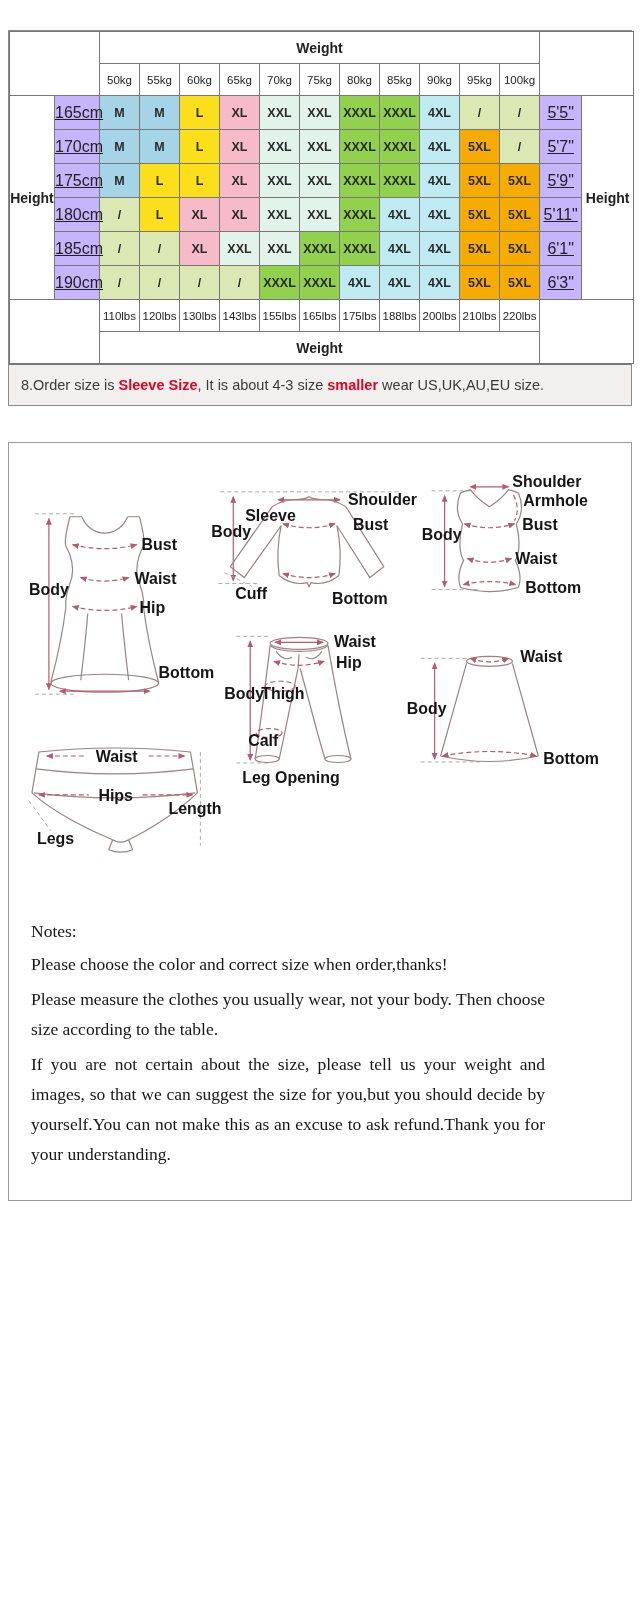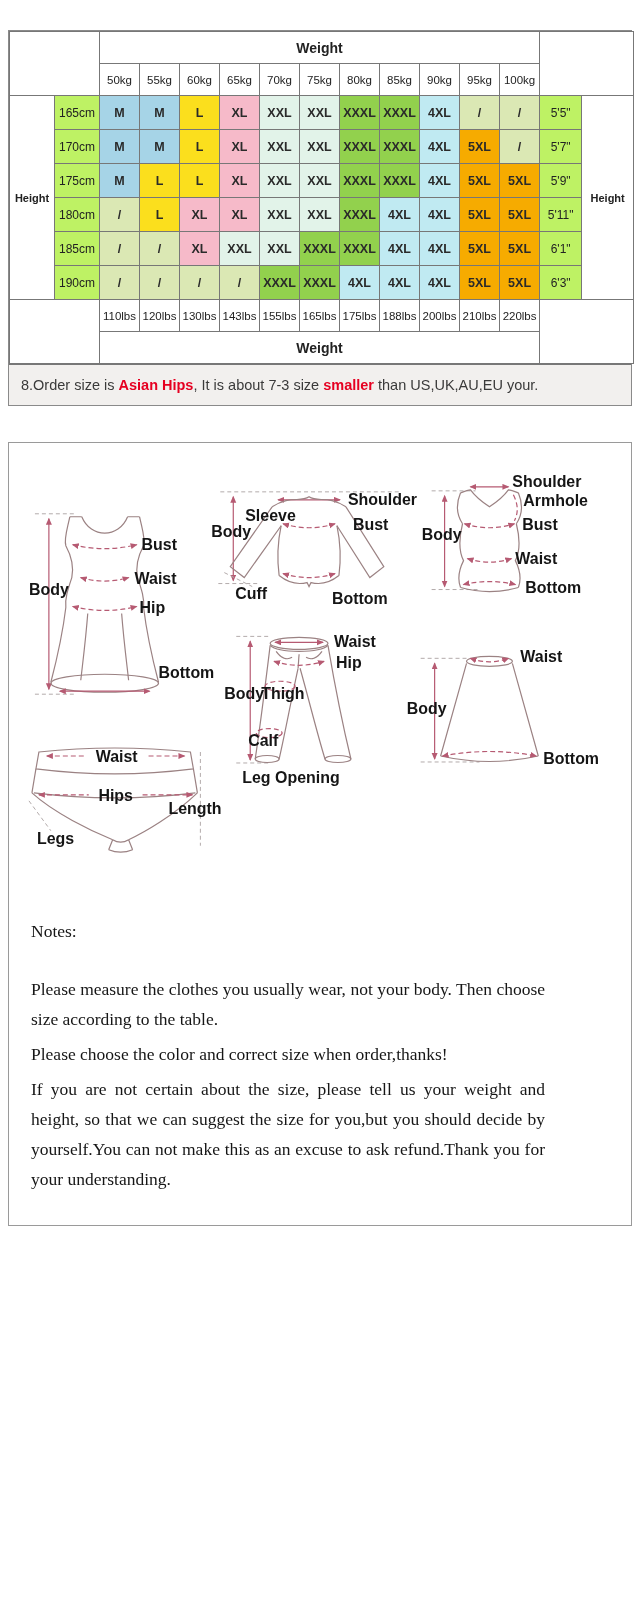--- a/index.html
+++ b/index.html
@@ -3,36 +3,36 @@
 <meta charset="utf-8">
 <style>
   html,body{margin:0;padding:0;background:#fff;}
   body{width:640px;height:1609px;font-family:"Liberation Sans","DejaVu Sans",sans-serif;overflow:hidden;position:relative;}
   .top-box{margin:30px 8px 0 8px;border:1px solid #8a8a8a;background:var(--panel,#f2f0ee);}
   .title{height:118px;display:flex;align-items:center;justify-content:center;font-size:25px;font-weight:bold;color:#262626;letter-spacing:.5px;}
   table.size{width:100%;border-collapse:collapse;table-layout:fixed;}
   table.size td,table.size th{border:1px solid #777;text-align:center;vertical-align:middle;padding:0;color:#222;}
   table.size .wh{background:#fff;font-size:14px;font-weight:bold;height:31px;}
   table.size .kg{background:#fff;font-size:11.5px;height:31px;}
-  table.size .cm,table.size .ft{background:#bef264;font-size:12px;}
-  table.size .hgt{background:#fff;font-size:11px;font-weight:bold;}
+  table.size .cm,table.size .ft{background:#c4b5fd;font-size:16px;text-decoration:underline;}
+  table.size .hgt{background:#fff;font-size:14px;font-weight:bold;}
   table.size .sz{font-size:12.5px;font-weight:600;height:33px;color:#2a2a2a;}
   table.size .blank{background:#fff;}
   .note-row{border-top:1px solid #777;padding:11px 12px;font-size:14.5px;color:#3a3a3a;line-height:1.25;}
   .red{color:var(--red,#e60021);font-weight:bold;}
   .bottom-box{margin:36px 8px 0 8px;border:1px solid #9a9a9a;background:#fff;}
   svg.diagrams{display:block;width:100%;height:auto;margin-top:4px;}
   .ol{fill:none;stroke:var(--ol,#9b8283);stroke-width:1.2;}
   .ms{fill:none;stroke:var(--ms,#b65a72);stroke-width:1.2;}
   .md{fill:none;stroke:var(--ms,#b65a72);stroke-width:1.2;stroke-dasharray:5 3;}
   .gd{fill:none;stroke:#b3abab;stroke-width:1;stroke-dasharray:4 3;}
   .lbl{font-family:"Liberation Sans","DejaVu Sans",sans-serif;font-size:16px;font-weight:bold;fill:#151515;}
   .arrh{fill:var(--ms,#b65a72);}
   .notes{padding:58px 86px 26px 22px;font-family:"Liberation Serif","DejaVu Serif",serif;font-size:17.5px;color:#161616;}
-  .notes .hd{margin:0 0 28px 0;}
+  .notes .hd{margin:0 0 3px 0;}
   .notes p{margin:0 0 5px 0;line-height:30px;text-align:justify;}
 </style>
 </head>
 <body>
 
 <div class="top-box">
 
   <table class="size">
     <colgroup>
       <col style="width:45px">
@@ -177,21 +177,21 @@
           <td class="kg">220lbs</td>
           <td class="blank" colspan="2" rowspan="2"></td>
         </tr>
         <tr>
           <th class="wh" colspan="11">Weight</th>
         </tr>
       </tbody>
   </table>
 
   <div class="note-row">
-    <span>8.Order size is </span><span class="red">Asian Hips</span><span>, It is about 7-3 size </span><span class="red">smaller</span><span> than US,UK,AU,EU your.</span>
+    <span>8.Order size is </span><span class="red">Sleeve Size</span><span>, It is about 4-3 size </span><span class="red">smaller</span><span> wear US,UK,AU,EU size.</span>
   </div>
 </div>
 
 <div class="bottom-box">
   <svg class="diagrams" viewBox="0 0 624 412" xmlns="http://www.w3.org/2000/svg">
     <defs>
       <marker id="ar" markerWidth="9" markerHeight="8" refX="6" refY="3" orient="auto-start-reverse" markerUnits="userSpaceOnUse">
         <path class="arrh" d="M0,0 L7,3 L0,6 z"></path>
       </marker>
     </defs>
@@ -311,17 +311,17 @@
       <line class="gd" x1="192" y1="306" x2="192" y2="400"></line>
       <text class="lbl" x="108" y="316" text-anchor="middle">Waist</text>
       <text class="lbl" x="107" y="355" text-anchor="middle">Hips</text>
       <text class="lbl" x="28" y="398">Legs</text>
       <text class="lbl" x="160" y="368">Length</text>
     </g>
   </svg>
 
   <div class="notes">
     <p class="hd">Notes:</p>
+    <p>Please choose the color and correct size when order,thanks!</p>
     <p>Please measure the clothes you usually wear, not your body. Then choose size according to the table.</p>
-    <p>Please choose the color and correct size when order,thanks!</p>
-    <p>If you are not certain about the size, please tell us your weight and height, so that we can suggest the size for you,but you should decide by yourself.You can not make this as an excuse to ask refund.Thank you for your understanding.</p>
+    <p>If you are not certain about the size, please tell us your weight and images, so that we can suggest the size for you,but you should decide by yourself.You can not make this as an excuse to ask refund.Thank you for your understanding.</p>
   </div>
 </div>
 
 </body></html>

